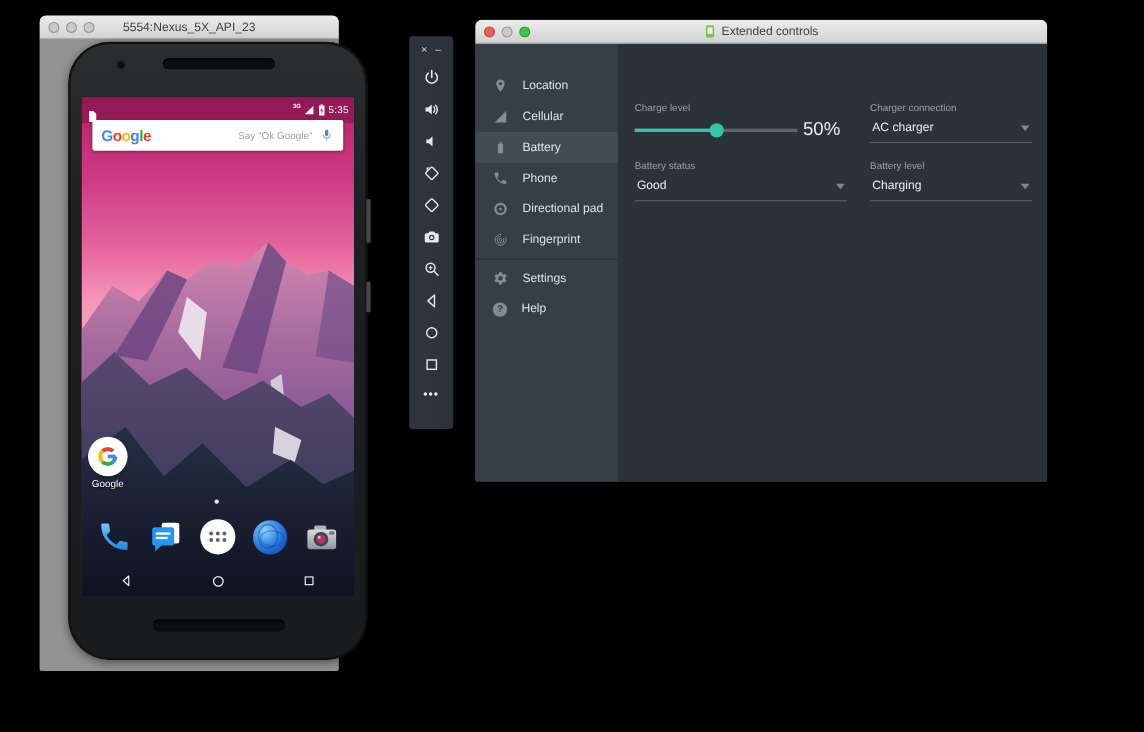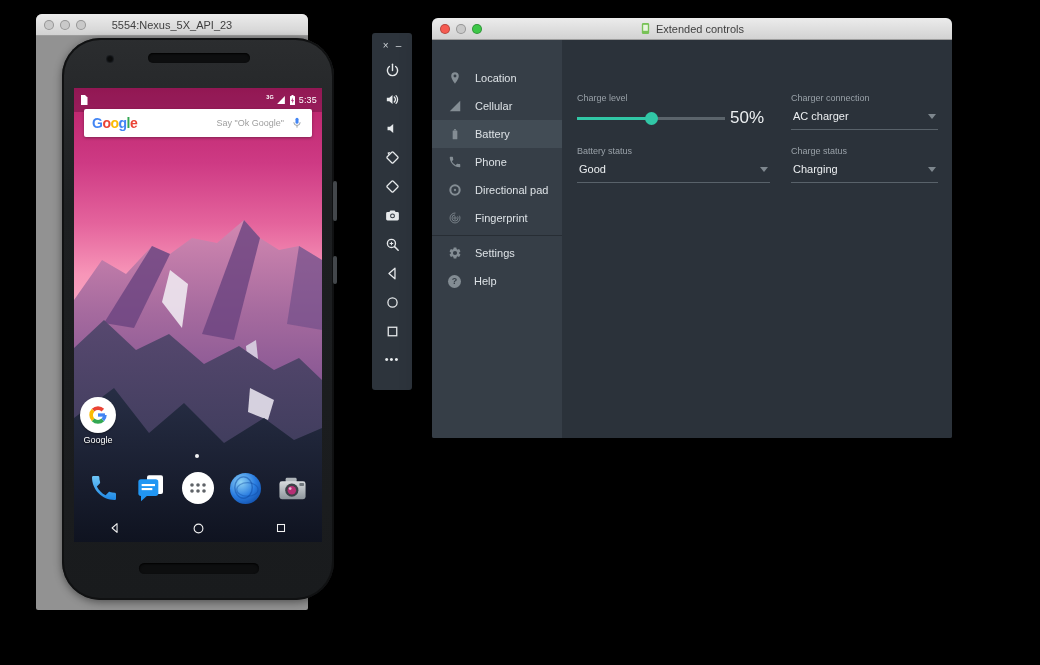--- a/index.html
+++ b/index.html
@@ -34,21 +34,21 @@
   .spk { position:absolute; background:#0d0e0f; border-radius:6px; box-shadow:inset 0 1px 2px #000; }
   .spk.top    { left:86px; top:15px;  width:102px; height:10px; }
   .spk.bottom { left:77px; top:525px; width:120px; height:11px; }
 
   .screen { position:absolute; left:12px; top:50px; width:248px; height:454px;
     background:#1a2033; overflow:hidden; }
   .wallpaper { position:absolute; inset:0; }
 
   
   .statusbar { position:absolute; left:0; top:0; width:100%; height:18px;
-    background:rgba(46,0,34,.28); display:flex; align-items:center;
+    background:rgba(46,0,34,.28); display:flex; 
     padding:12px 5px; color:#fff; }
   .sb-right { margin-left:auto; display:flex; align-items:center; gap:3px; }
   .sb-net { font-size:5.5px; font-weight:bold; margin-right:-1px; margin-top:-6px; }
   .sb-time { font-size:9px; letter-spacing:.2px; }
 
   
   .searchbar { position:absolute; left:10px; top:21px; width:228px; height:28px;
     background:#fff; border-radius:2px; box-shadow:0 1px 3px rgba(0,0,0,.35);
     display:flex; align-items:center; padding:0 8px; }
   .glogo { font-size:14px; font-weight:bold; letter-spacing:-.5px; }
@@ -471,21 +471,21 @@
 
           <div>
             <div class="field-label">Battery status</div>
             <div class="dropdown">
               <div class="dd-value">Good</div>
               <div class="dd-chevron"></div>
             </div>
           </div>
 
           <div>
-            <div class="field-label">Charge status</div>
+            <div class="field-label">Battery level</div>
             <div class="dropdown">
               <div class="dd-value">Charging</div>
               <div class="dd-chevron"></div>
             </div>
           </div>
         </div>
       </div>
     </div>
   </div>
 

